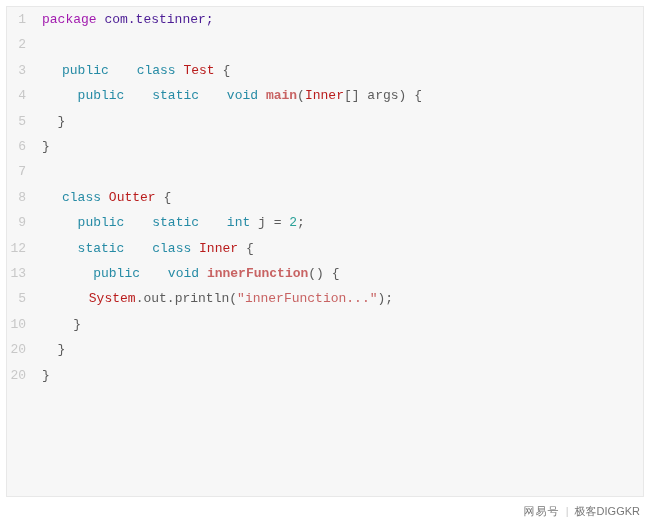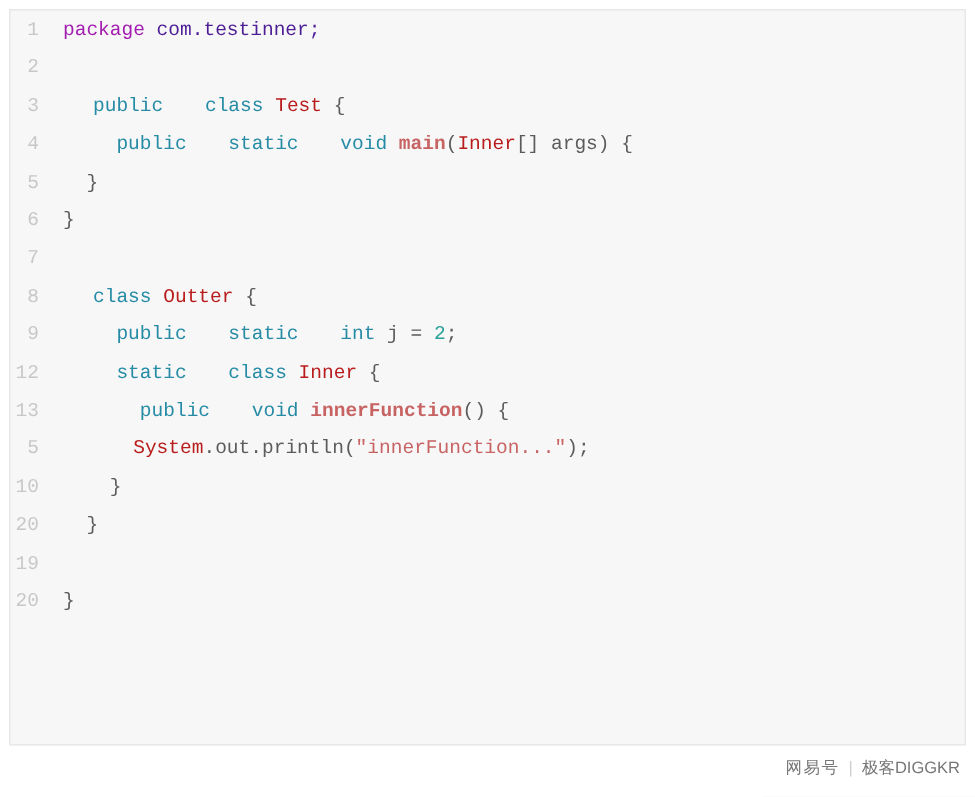--- a/index.html
+++ b/index.html
@@ -70,21 +70,20 @@
     <div class="line"><span class="lineno">5</span><span class="code"><span class="punc">  }</span></span></div>
     <div class="line"><span class="lineno">6</span><span class="code"><span class="punc">}</span></span></div>
     <div class="line"><span class="lineno">7</span><span class="code"></span></div>
     <div class="line"><span class="lineno">8</span><span class="code"><span class="kw2">class</span><span> </span><span class="cls">Outter</span><span class="punc"> {</span></span></div>
     <div class="line"><span class="lineno">9</span><span class="code"><span>  </span><span class="kw2">public</span><span> </span><span class="kw2">static</span><span> </span><span class="kw2">int</span><span> j = </span><span class="num">2</span><span class="punc">;</span></span></div>
     <div class="line"><span class="lineno">12</span><span class="code"><span>  </span><span class="kw2">static</span><span> </span><span class="kw2">class</span><span> </span><span class="cls">Inner</span><span class="punc"> {</span></span></div>
     <div class="line"><span class="lineno">13</span><span class="code"><span>    </span><span class="kw2">public</span><span> </span><span class="kw2">void</span><span> </span><span class="fn">innerFunction</span><span class="punc">() {</span></span></div>
     <div class="line"><span class="lineno">5</span><span class="code"><span>      </span><span class="cls">System</span><span class="dot">.</span><span>out</span><span class="dot">.</span><span>println(</span><span class="str">"innerFunction..."</span><span class="punc">);</span></span></div>
     <div class="line"><span class="lineno">10</span><span class="code"><span class="punc">    }</span></span></div>
     <div class="line"><span class="lineno">20</span><span class="code"><span class="punc">  }</span></span></div>
-    <div class="line"><span class="lineno">19</span><span class="code"></span></div>
     <div class="line"><span class="lineno">20</span><span class="code"><span class="punc">}</span></span></div>
   </div>
 
 <div class="footer">
   <span class="brand">网易号</span>
   <span class="sep">|</span>
   <span>极客DIGGKR</span>
 </div>
 
 </body></html>

